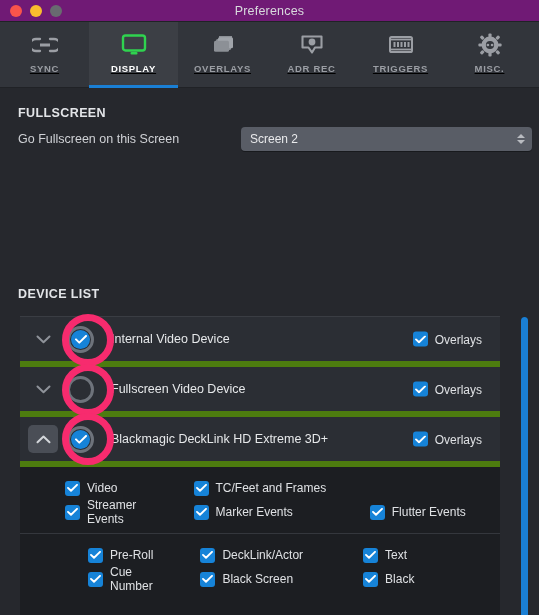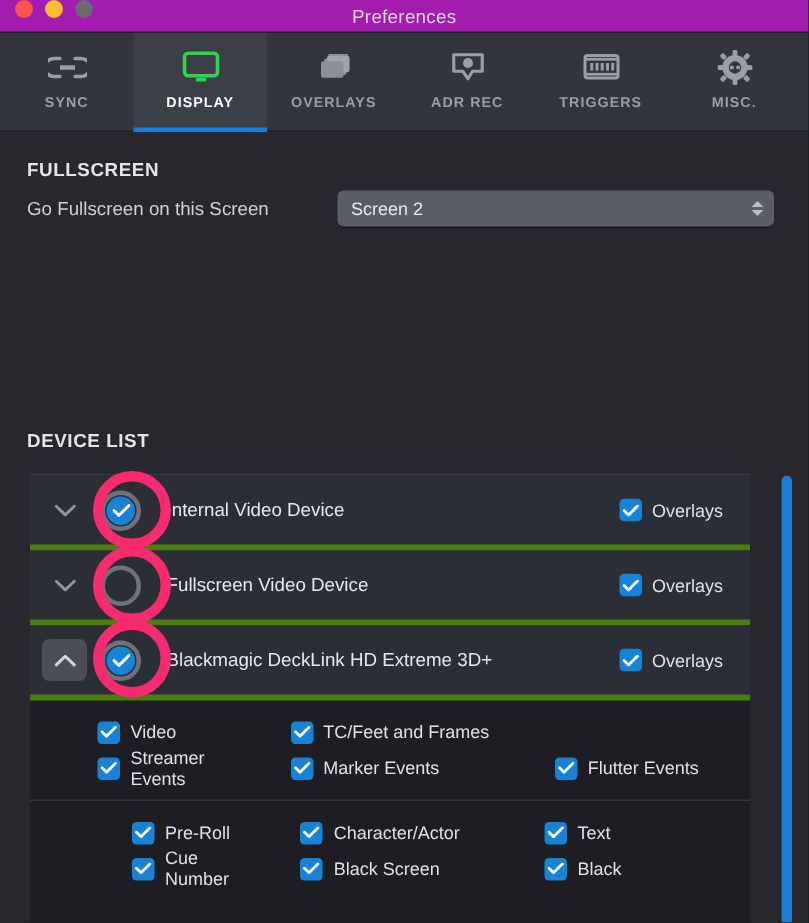--- a/index.html
+++ b/index.html
@@ -13,23 +13,23 @@
     position:relative;
     width:539px; height:615px;
     background:#26282d;
     display:flex; flex-direction:column;
   }
 
   
   .titlebar {
     position:relative;
     height:22px;
-    background:#a21caf;
+    background:#701a75;
     border-bottom:1px solid #202226;
-    display:flex; align-items:flex-start;
+    display:flex; align-items:center;
     flex:0 0 auto;
   }
   .lights { display:flex; gap:8px; padding-left:10px; }
   .light { width:12px; height:12px; border-radius:50%; }
   .light.red    { background:#f9544b; }
   .light.yellow { background:#f9bd2e; }
   .light.gray   { background:#686b70; }
   .title {
     position:absolute; left:0; right:0; top:0; bottom:0;
     display:flex; align-items:center; justify-content:center;
@@ -45,20 +45,21 @@
     border-bottom:1px solid #202226;
     flex:0 0 auto;
   }
   .tool {
     width:89px; height:66px;
     display:flex; flex-direction:column;
     align-items:center; justify-content:flex-start;
     padding-top:8px;
     position:relative;
     cursor:default;
+    text-decoration:underline;
   }
   .tool.active { background:#3c3f45; }
   .tool.active::after {
     content:""; position:absolute; left:0; right:0; bottom:0;
     height:3px; background:#1a7fd4;
   }
   .tool .ic { height:30px; display:flex; align-items:center; justify-content:center; }
   .tool .lbl {
     margin-top:3px;
     font-size:9.5px; font-weight:bold;
@@ -115,21 +116,21 @@
   
   .devlist {
     position:absolute; left:20px; top:228px;
     width:480px; height:347px;
     background:#1c1e22;
     border-top:1px solid #3a3d43;
   }
   .devrow {
     height:50px;
     background:#2b2e34;
-    border-bottom:4px solid #4d7c0f;
+    border-bottom:6px solid #4d7c0f;
     display:flex; align-items:center;
     padding-left:8px;
     position:relative;
   }
   .chev {
     width:30px; height:28px;
     display:flex; align-items:center; justify-content:center;
     border-radius:5px;
     cursor:default;
   }
@@ -309,21 +310,21 @@
     </div>
 
   </div>
 
   <div class="content">
 
     <div class="sect-title" style="position:absolute;left:18px;top:18px;">FULLSCREEN</div>
 
     <div class="row-fs">
       <span class="fs-label">Go Fullscreen on this Screen</span>
-      <div class="popup" style="position:absolute;left:207px;width:291px;">
+      <div class="popup" style="position:absolute;left:223px;width:291px;">
         <span>Screen 2</span>
         <span class="arrows">
             <i class="up"></i>
             <i class="down"></i>
           </span>
       </div>
     </div>
 
     <div class="sect-title" style="position:absolute;left:18px;top:199px;">DEVICE LIST</div>
 
@@ -486,21 +487,21 @@
               </div>
             </div>
             <div class="col col-b" style="width:142px;">
               <div class="line">
                 <span class="cbitem">
                   <span class="cb">
                     <svg width="11" height="8" viewBox="0 0 11 8">
                         <path d="M1 3.9 L4 6.8 L10 .9" fill="none" stroke="#fff" stroke-width="1.9" stroke-linecap="round" stroke-linejoin="round"></path>
                       </svg>
                   </span>
-                  <span class="cbtxt">Character/Actor</span>
+                  <span class="cbtxt">DeckLink/Actor</span>
                 </span>
               </div>
               <div class="line">
                 <span class="cbitem">
                   <span class="cb">
                     <svg width="11" height="8" viewBox="0 0 11 8">
                         <path d="M1 3.9 L4 6.8 L10 .9" fill="none" stroke="#fff" stroke-width="1.9" stroke-linecap="round" stroke-linejoin="round"></path>
                       </svg>
                   </span>
                   <span class="cbtxt">Black Screen</span>

